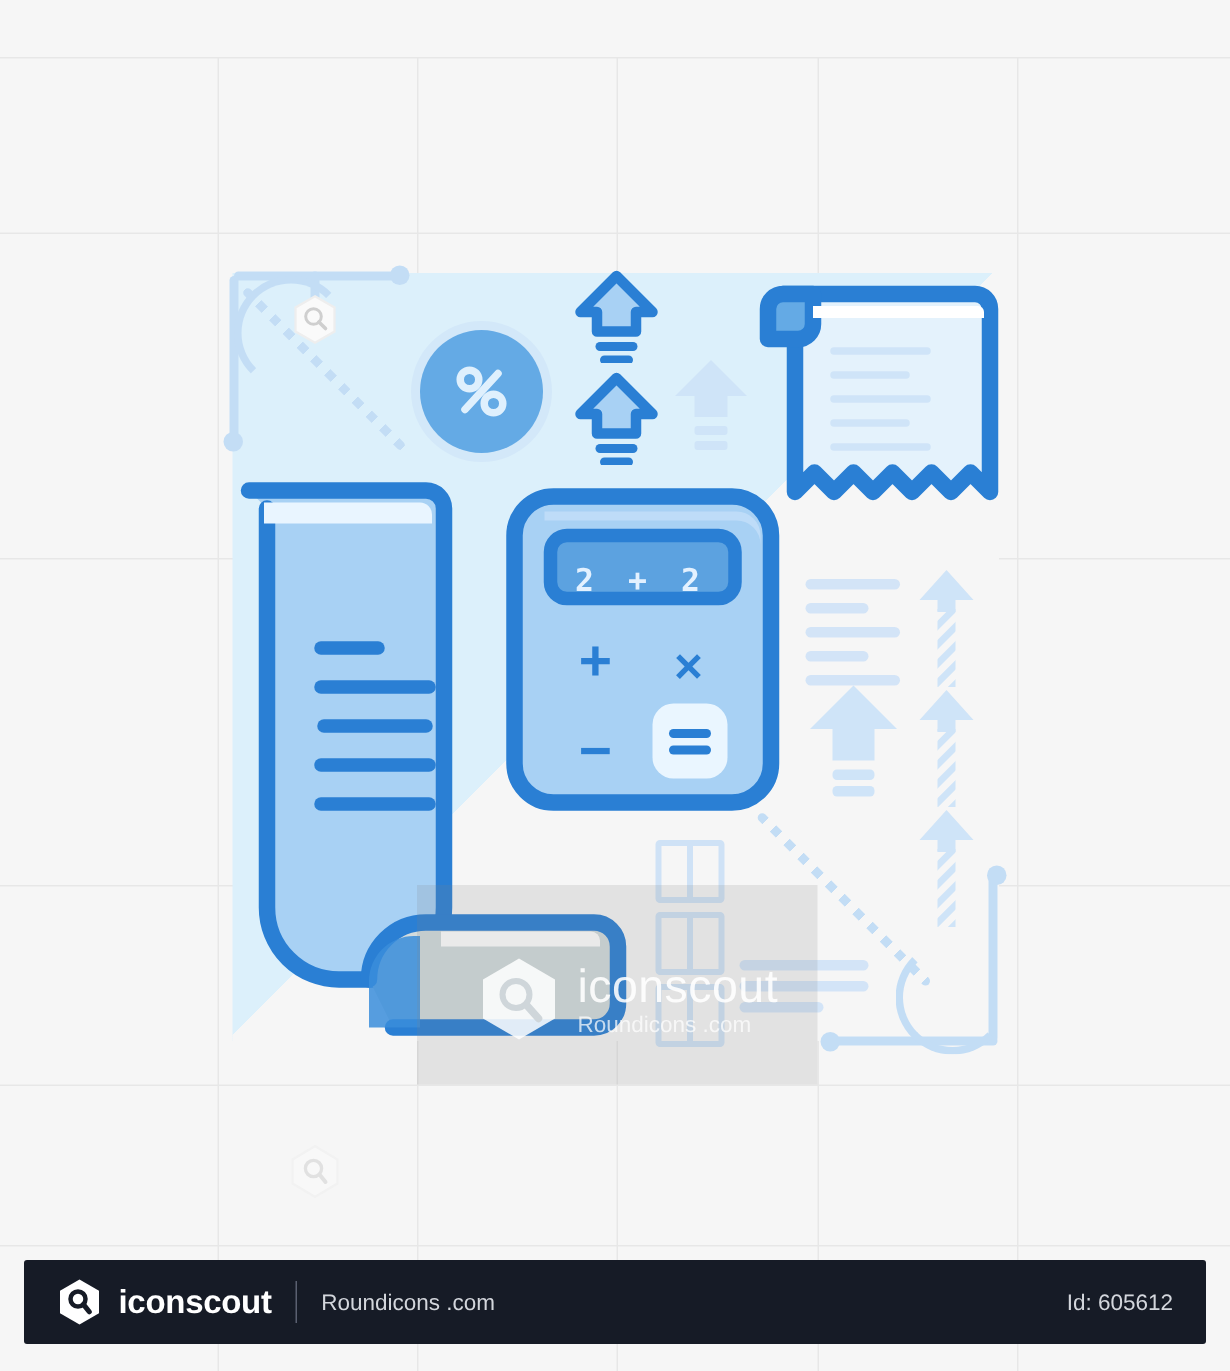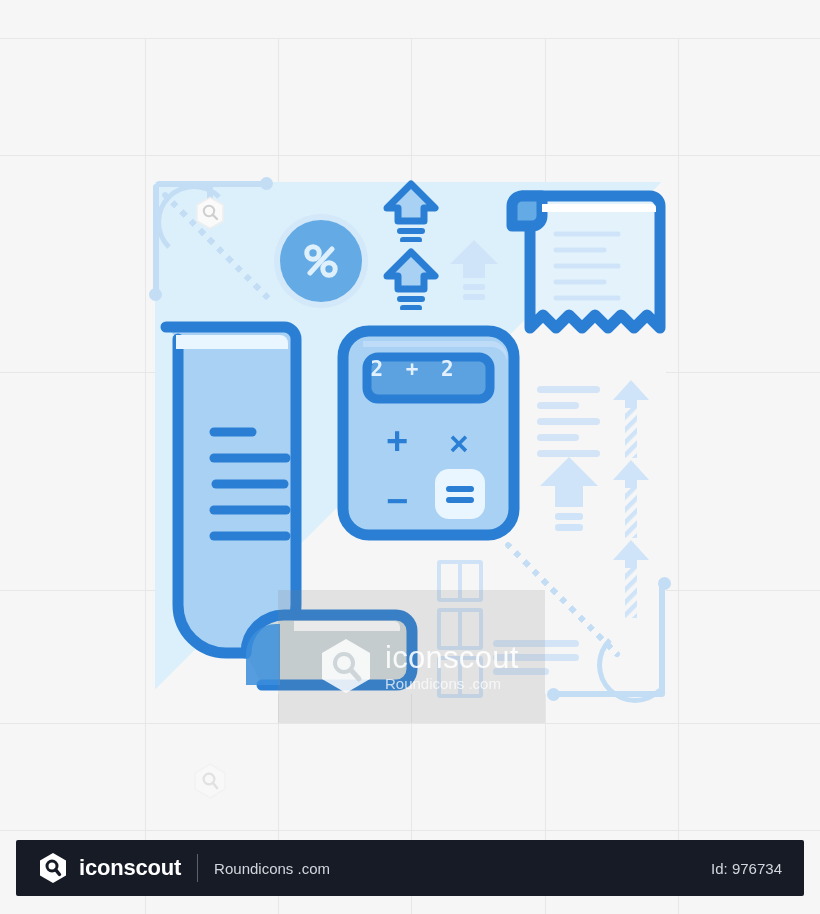--- a/index.html
+++ b/index.html
@@ -206,21 +206,21 @@
     </svg>
   </div>
 
   <div class="calc">
     <svg width="183" height="216" viewBox="0 0 183 216">
       <rect x="6" y="6" width="171" height="204" rx="26" fill="#a8d1f4" stroke="#2a7fd4" stroke-width="11"></rect>
       <path d="M26 16 h128 a16 16 0 0 1 16 16 v6 a16 16 0 0 0 -16 -16 H26 Z" fill="#bedcf8"></path>
 
       <rect x="30" y="32" width="123" height="42" rx="11" fill="#5ca2e0" stroke="#2a7fd4" stroke-width="9"></rect>
     </svg>
-    <div style="position:absolute;left:16px;top:32px;width:123px;height:42px;display:flex;align-items:flex-start;justify-content:center;">
+    <div style="position:absolute;left:29px;top:32px;width:123px;height:42px;display:flex;align-items:flex-end;justify-content:center;">
       <span style="font-family:'DejaVu Sans Mono','Liberation Mono',monospace;font-size:21px;font-weight:bold;color:#e3f1ff;letter-spacing:5px;">2 + 2</span>
     </div>
     
     <div style="position:absolute;left:42px;top:98px;width:36px;height:36px;display:flex;align-items:center;justify-content:center;color:#2a7fd4;font-size:38px;font-weight:bold;line-height:1;">+</div>
     <div style="position:absolute;left:104px;top:100px;width:36px;height:36px;display:flex;align-items:center;justify-content:center;color:#2a7fd4;font-size:33px;font-weight:bold;line-height:1;">×</div>
     <div style="position:absolute;left:42px;top:158px;width:36px;height:36px;display:flex;align-items:center;justify-content:center;color:#2a7fd4;font-size:38px;font-weight:bold;line-height:1;">−</div>
     <div style="position:absolute;left:98px;top:144px;width:50px;height:50px;border-radius:14px;background:#eaf6ff;display:flex;align-items:center;justify-content:center;">
       <svg width="32" height="22" viewBox="0 0 32 22">
         <rect x="2" y="3" width="28" height="6" rx="3" fill="#2a7fd4"></rect>
         <rect x="2" y="14" width="28" height="6" rx="3" fill="#2a7fd4"></rect>
@@ -311,16 +311,16 @@
     <div class="f-left">
       <svg width="30" height="32" viewBox="0 0 30 32">
         <path d="M15 1 L28 8.5 L28 23.5 L15 31 L2 23.5 L2 8.5 Z" fill="#ffffff"></path>
         <circle cx="14" cy="14" r="5" fill="none" stroke="#161b26" stroke-width="3"></circle>
         <line x1="17.6" y1="17.6" x2="21.5" y2="22.5" stroke="#161b26" stroke-width="3.4" stroke-linecap="round"></line>
       </svg>
       <span class="f-brand">iconscout</span>
     </div>
     <div class="f-div"></div>
     <span class="f-site">Roundicons .com</span>
-    <span class="f-id">Id: 976734</span>
+    <span class="f-id">Id: 605612</span>
   </div>
 
 </div>
 
 </body></html>

